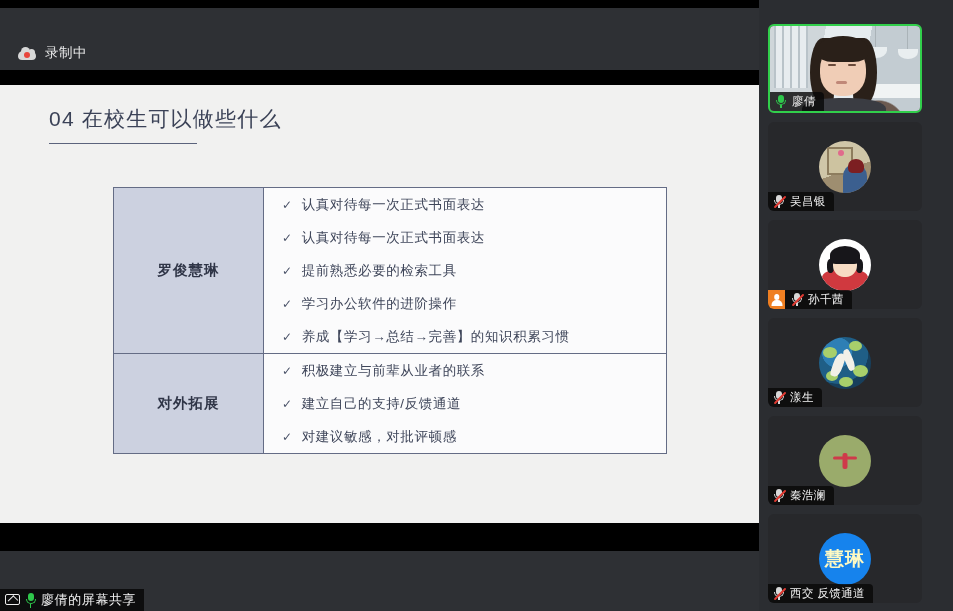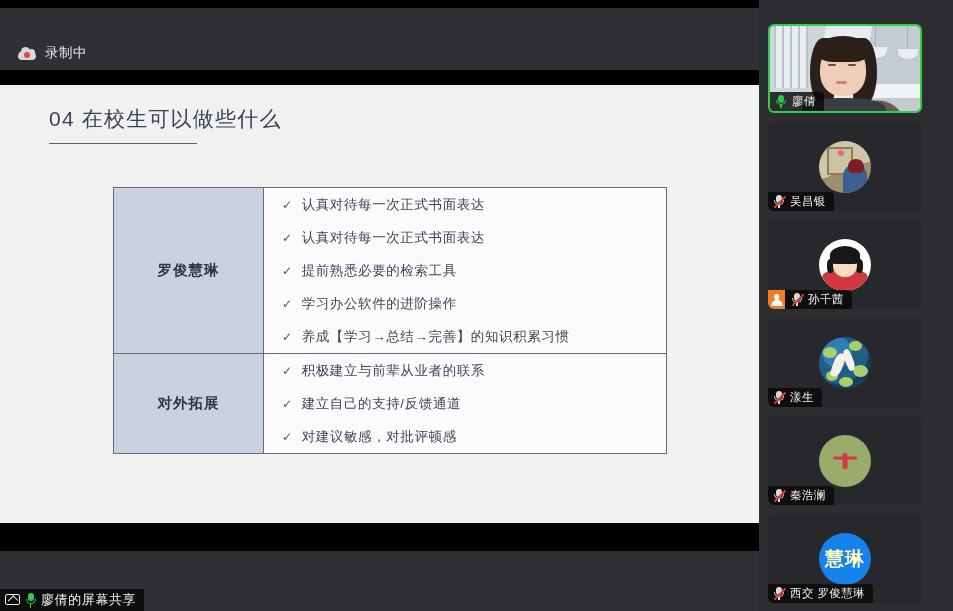--- a/index.html
+++ b/index.html
@@ -699,18 +699,18 @@
 
     <div class="tile">
       <div class="avatar av-xi">慧琳</div>
       <div class="nameplate">
         <span class="mic-sm off">
           <span class="cap"></span>
             <span class="arc"></span>
             <span class="stem"></span>
             <span class="slash"></span>
         </span>
-        <span class="pname">西交 罗俊慧琳</span>
+        <span class="pname">西交 反馈通道</span>
       </div>
     </div>
 
   </div>
 </div>
 
 </body></html>

